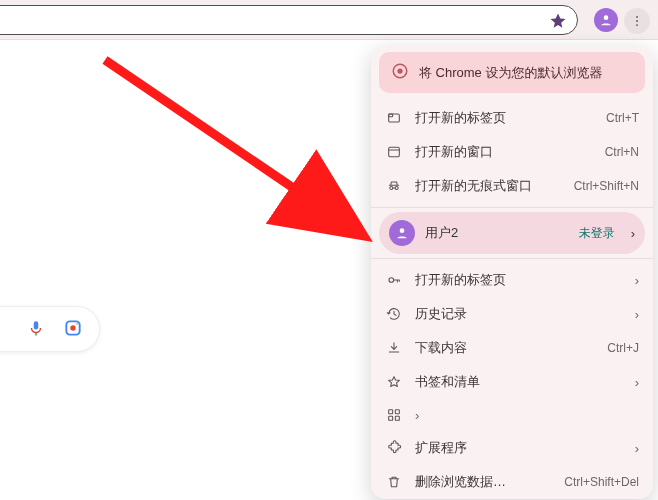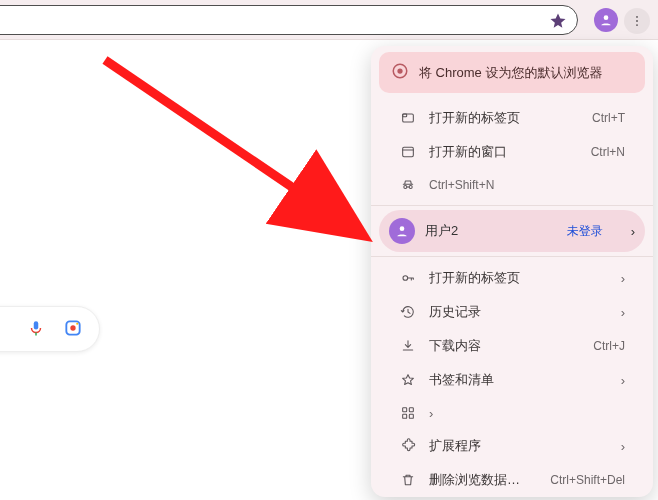--- a/index.html
+++ b/index.html
@@ -58,40 +58,40 @@
     padding:6px 0 0 0;
   }
   .banner {
     margin:0 8px 8px 8px; padding:10px 12px;
     background:#f9d5d9; border-radius:10px;
     display:flex; align-items:center; gap:10px;
     color:#4a2c2c; font-size:13px;
   }
   .row {
     display:flex; align-items:center; gap:12px;
-    padding:8px 28px; min-height:32px;
+    padding:8px 14px; min-height:32px;
     color:#3a3535;
   }
   .row.hover{cursor:default}
   .row .ico {width:18px; display:flex; align-items:center; justify-content:center;}
   .row .label { flex:1; }
   .row .shortcut { color:#6d6769; font-size:12px; }
   .row .chev { color:#6d6769; }
   .divider { height:1px; background:#e8dcdc; margin:4px 0; }
   .user-row {
     margin:4px 8px; padding:8px 10px;
     background:#f4d9e0; border-radius:22px;
     display:flex; align-items:center; gap:10px;justify-content:center;
   }
   .user-avatar {
     width:26px; height:26px; border-radius:50%;
     background:#a06bd9; display:flex; align-items:center; justify-content:center;
   }
   .user-row .label{flex:1;}
-  .user-row .status{color:#1d4ed8; font-size:12px; margin-right:18px;}
+  .user-row .status{color:#0f766e; font-size:12px; margin-right:6px;}
 
   
   .arrow-wrap{position:absolute; left:0; top:0; pointer-events:none;}
 
   
   .stk{stroke:#5b5558;stroke-width:1.6;fill:none;stroke-linecap:round;stroke-linejoin:round;}
 </style>
 </head>
 <body>
 
@@ -172,20 +172,21 @@
   </div>
   <div class="row hover">
     <span class="ico">
         <svg width="16" height="16" viewBox="0 0 24 24">
           <path class="stk" d="M5 11h14M7 11l1-5h8l1 5"></path>
           <circle cx="8" cy="15" r="2.3" class="stk"></circle>
           <circle cx="16" cy="15" r="2.3" class="stk"></circle>
           <path class="stk" d="M10.3 15h3.4"></path>
         </svg>
       </span>
+    <span class="label">打开新的无痕式窗口</span>
     <span class="shortcut">Ctrl+Shift+N</span>
   </div>
 
   <div class="divider"></div>
 
   <div class="user-row">
     <span class="user-avatar">
       <svg width="14" height="14" viewBox="0 0 24 24">
           <circle cx="12" cy="8" r="4" fill="#fff"></circle>
           <path fill="#fff" d="M4 21c0-4 16-4 16 0z"></path>

